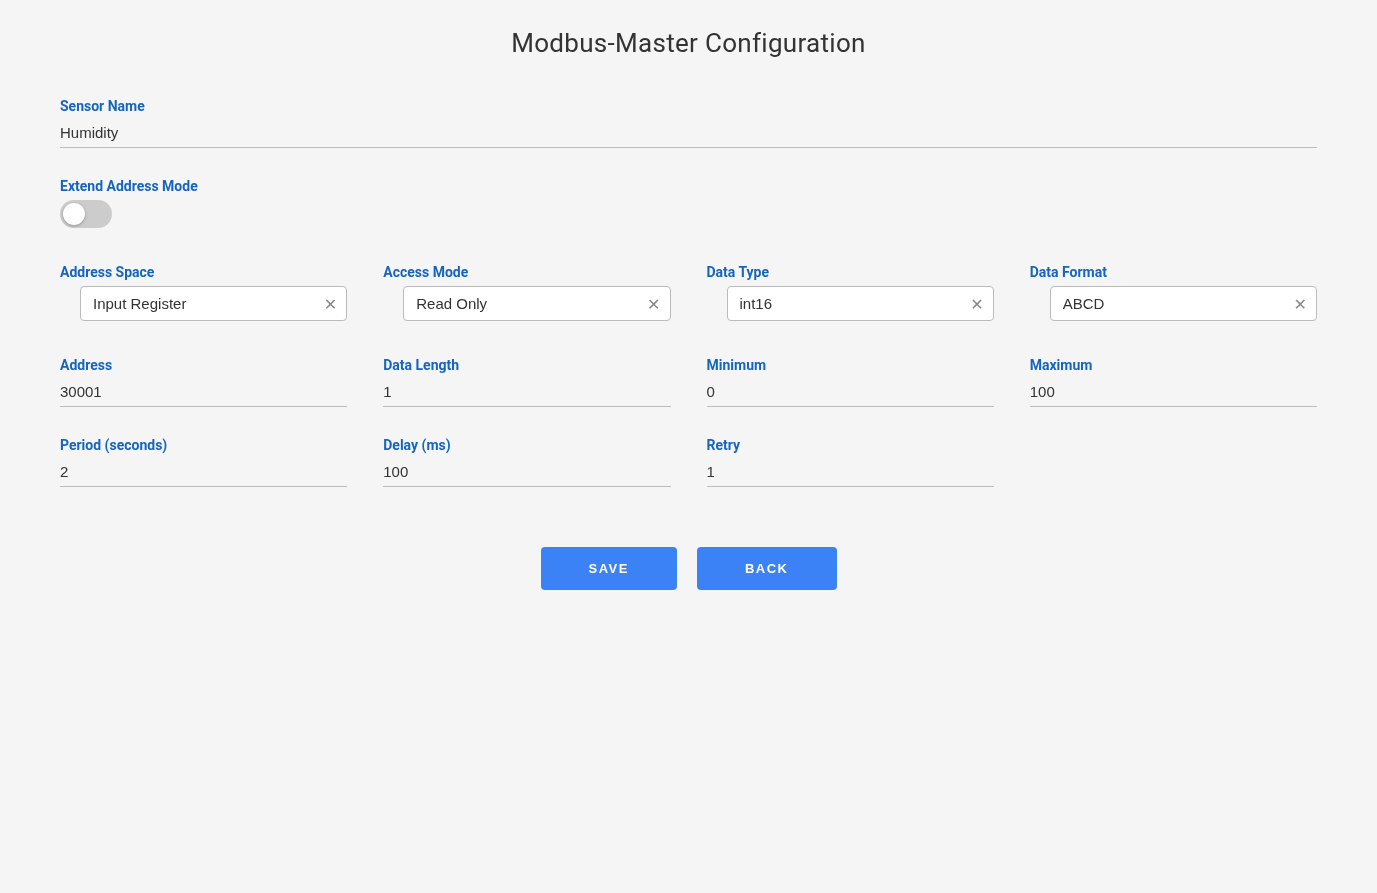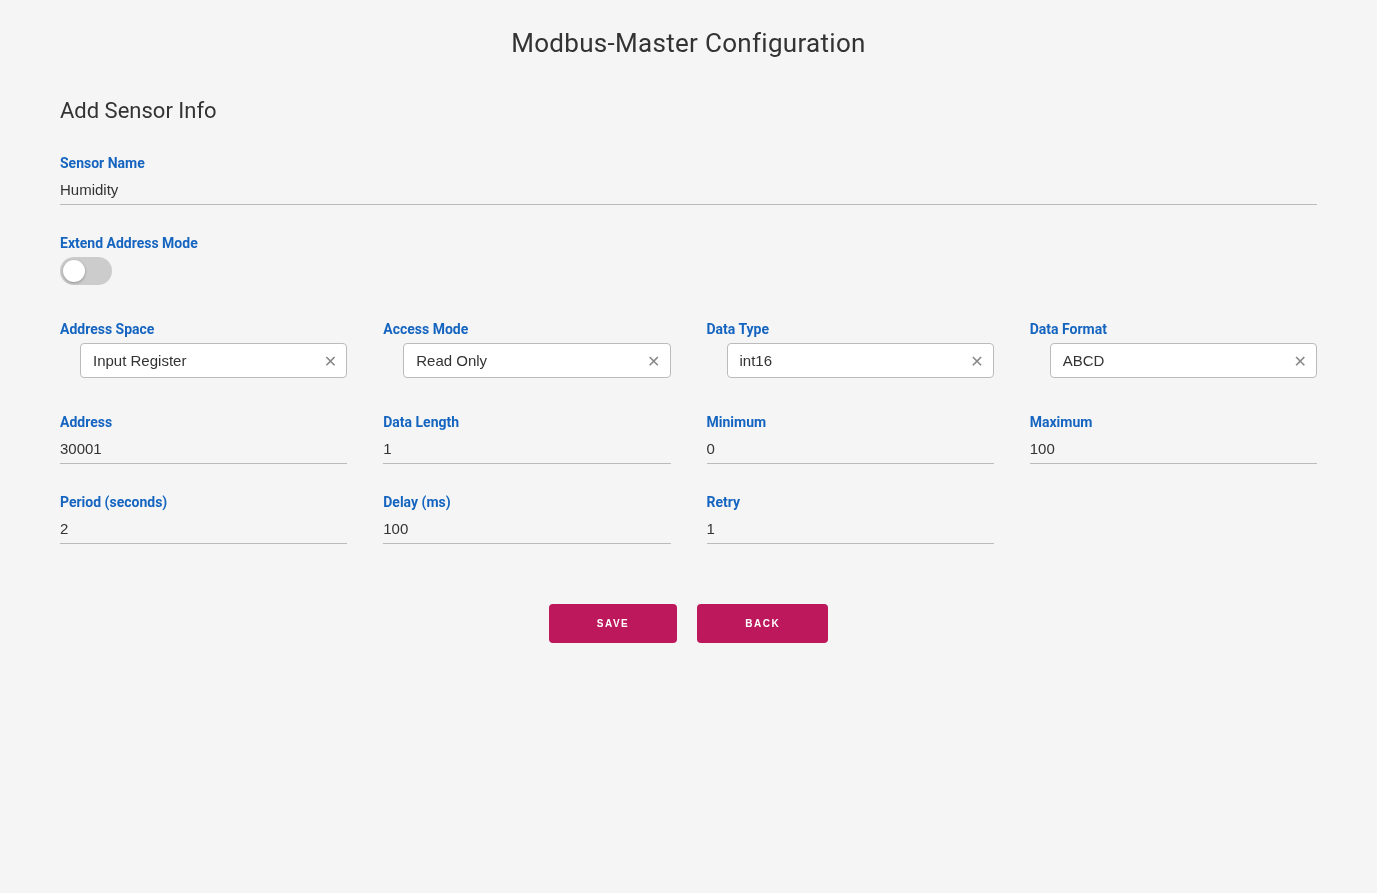--- a/index.html
+++ b/index.html
@@ -167,26 +167,26 @@
 
     
     .buttons-row {
       display: flex;
       justify-content: center;
       gap: 20px;
       margin-top: 60px;
     }
 
     .btn-primary {
-      background: #be185d;
+      background: #3b82f6;
       color: white;
       border: none;
       border-radius: 4px;
       padding: 14px 48px;
-      font-size: 10px;
+      font-size: 13px;
       font-weight: 700;
       letter-spacing: 1.5px;
       cursor: pointer;
     }
 
     .field-row-four {
       display: grid;
       grid-template-columns: 1fr 1fr 1fr 1fr;
       gap: 32px 36px;
       margin-bottom: 30px;
@@ -195,21 +195,20 @@
 </head>
 <body>
 
 <div class="page-container">
 
   <h1 class="page-title">Modbus-Master Configuration</h1>
 
 
   <div class="main-content">
 
-    <div class="section-title">Add Sensor Info</div>
 
     <div class="field-group-full">
       <div class="field-label">Sensor Name</div>
       <input class="text-input" type="text" value="Humidity" style="">
     </div>
 
     <div class="toggle-container">
       <div class="field-label">Extend Address Mode</div>
       <div class="toggle-switch">
         <div class="toggle-track"></div>

